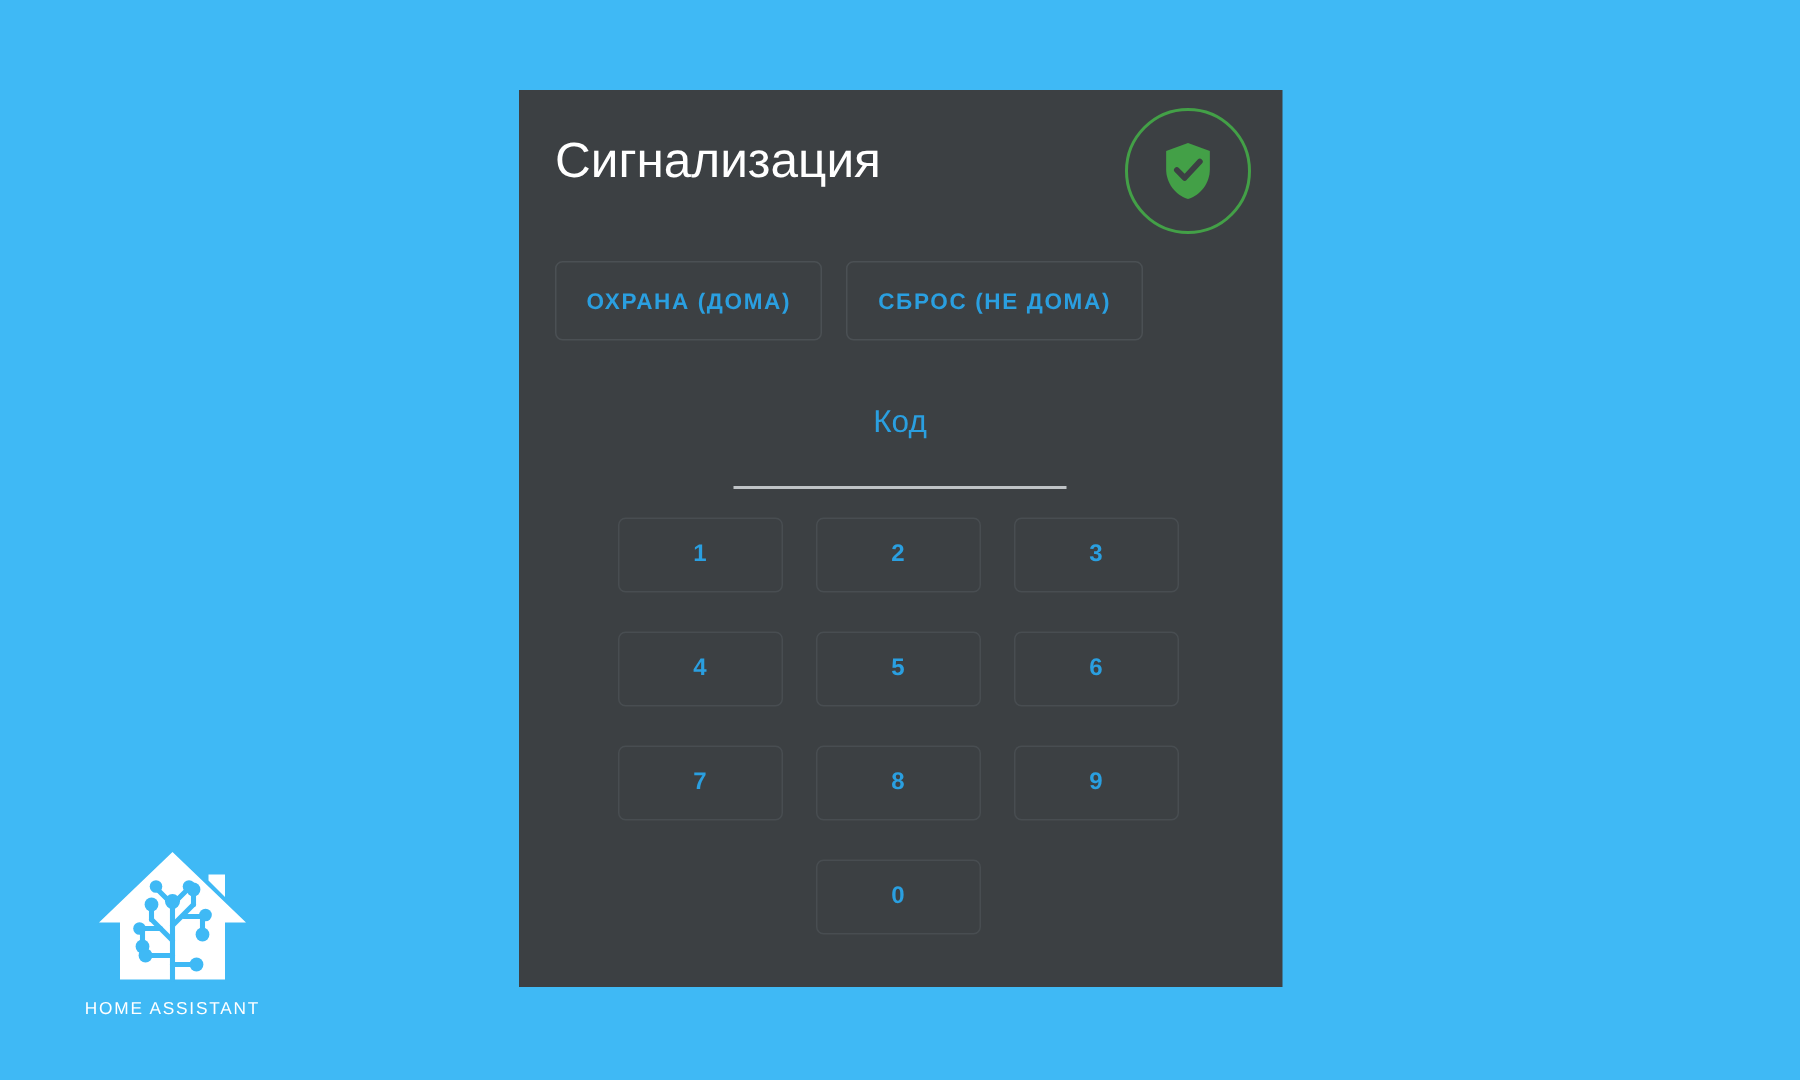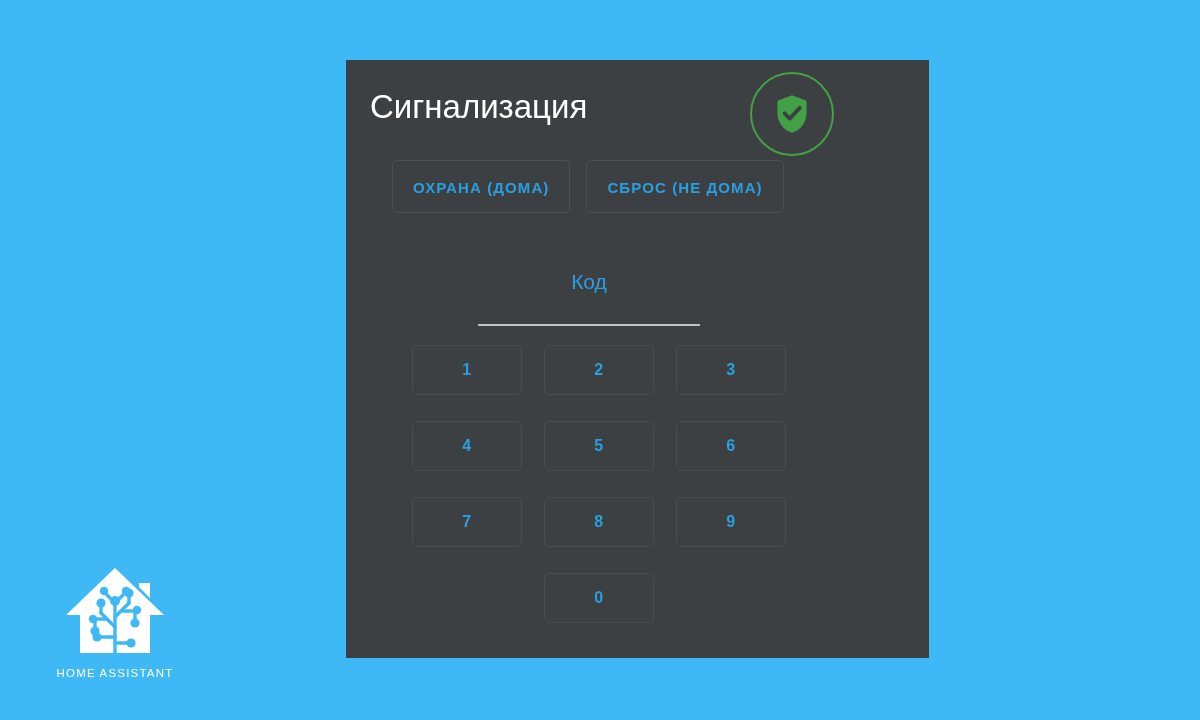--- a/index.html
+++ b/index.html
@@ -13,21 +13,21 @@
     font-family: "Liberation Sans", sans-serif;
     background: #3fb9f5;
     position: relative;
   }
 
   
   #alarm-card {
     position: absolute;
     left: 346px;
     top: 60px;
-    width: 583px;
+    width: 509px;
     height: 598px;
     background: #3c4043;
     box-sizing: border-box;
   }
 
   
   #card-header {
     position: absolute;
     left: 0;
     top: 0;
@@ -58,24 +58,23 @@
     justify-content: center;
   }
   #shield-check-icon svg {
     display: block;
   }
 
   
   #arm-buttons {
     position: absolute;
     left: 24px;
-    top: 100px;
+    top: 114px;
     display: flex;
     gap: 16px;
-    margin-left: 22px;
   }
   .arm-button {
     border: 1px solid #4b5054;
     border-radius: 5px;
     background: transparent;
     color: #2a9fe0;
     font-family: "Liberation Sans", sans-serif;
     font-size: 15px;
     font-weight: bold;
     letter-spacing: 1.1px;
@@ -83,21 +82,21 @@
     height: 53px;
     line-height: 53px;
     white-space: nowrap;
     cursor: pointer;
     text-align: center;
   }
 
   
   #code-field {
     position: absolute;
-    left: 132px;
+    left: 143px;
     top: 208px;
     width: 222px;
   }
   #code-label {
     display: block;
     text-align: center;
     color: #2a9fe0;
     font-size: 21px;
     font-weight: 400;
     line-height: 28px;

